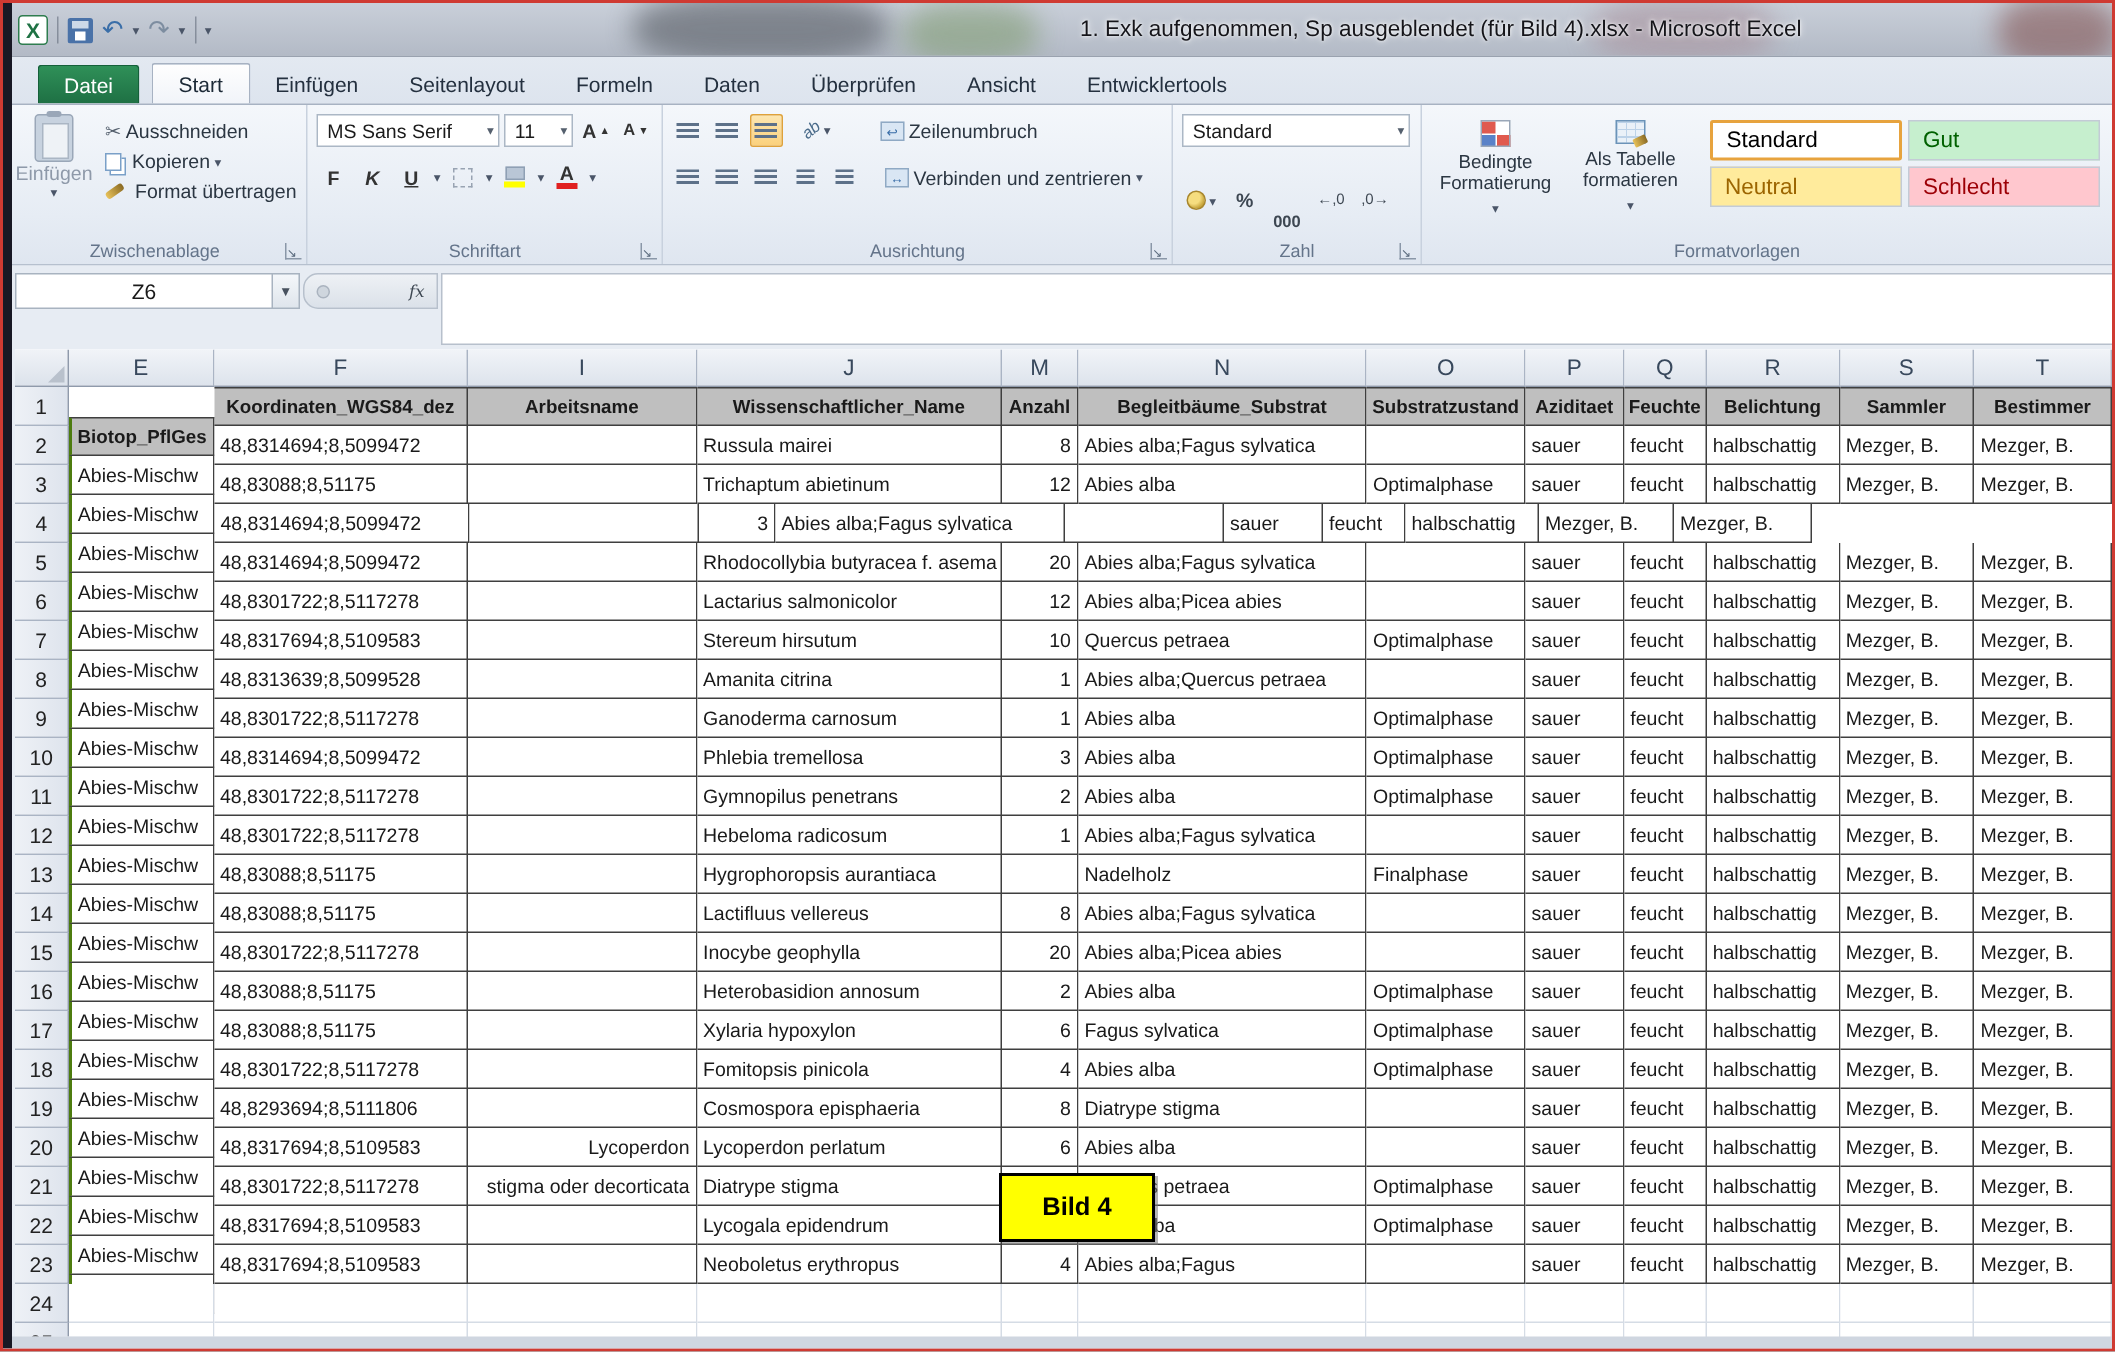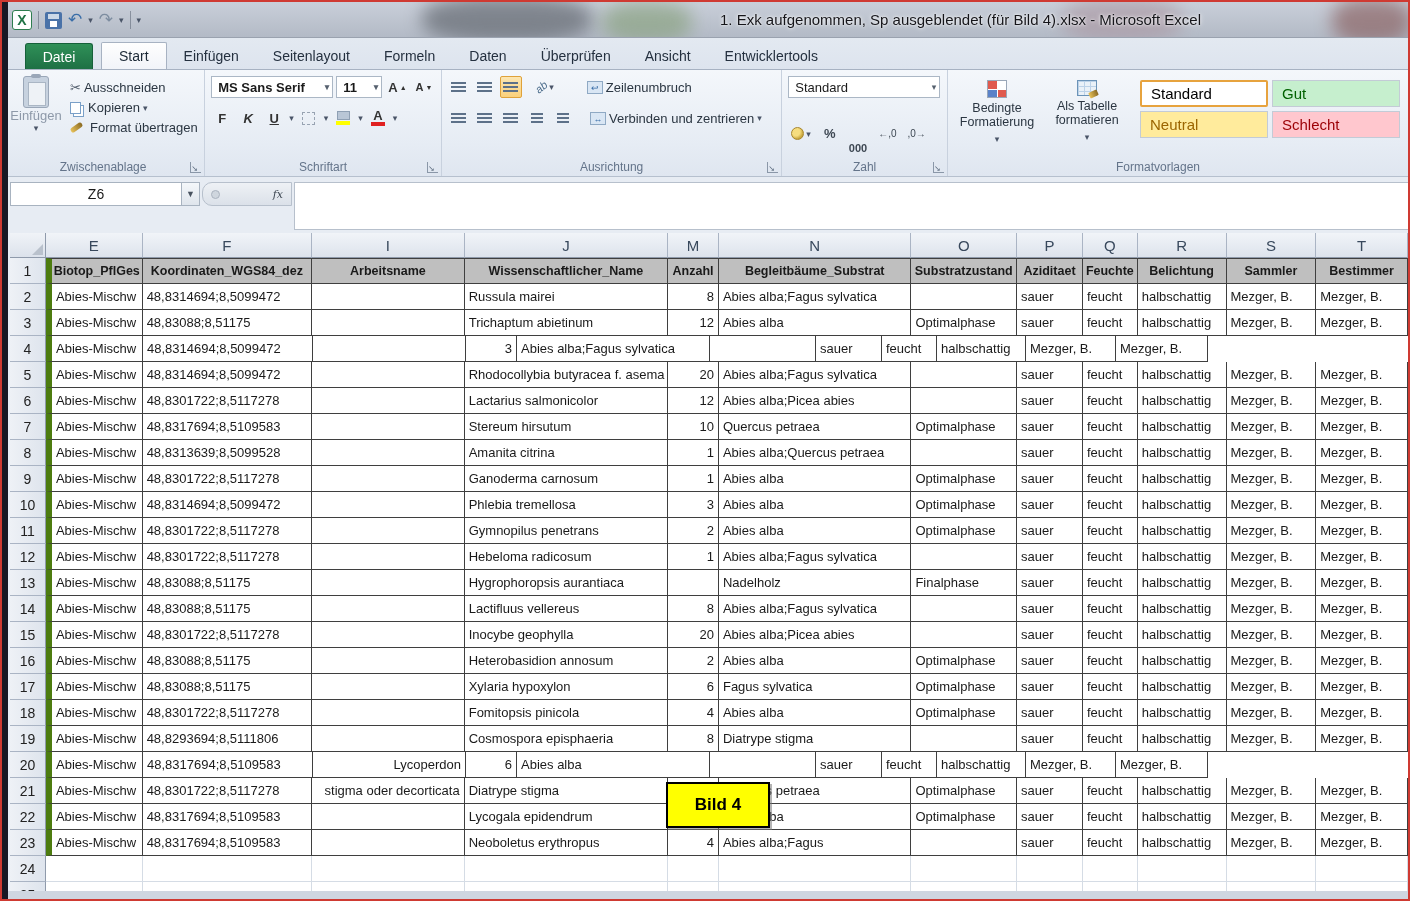--- a/index.html
+++ b/index.html
@@ -125,21 +125,21 @@
   .colletter { height:25px; background:linear-gradient(#f1f4f8,#dde3ec); border-right:1px solid #aab4c4;
     border-bottom:1px solid #8f9aab; color:#38485c; font-size:15px; display:flex; align-items:center; justify-content:center; }
   .sheetrow { display:flex; height:26px; }
   .rownum { width:36px; background:linear-gradient(90deg,#eef1f6,#dee4ed); border-right:1px solid #8f9aab;
     border-bottom:1px solid #aab4c4; color:#222; font-size:14px; display:flex; align-items:center; justify-content:center; }
   .cell { height:26px; font-size:13px; line-height:25px; padding:0 4px; white-space:nowrap; overflow:hidden; background:#fff; }
   .cell.hd { background:#bfbfbf; font-weight:bold; text-align:center; font-size:12.5px;
     border-right:1px solid #3f3f3f; border-bottom:1px solid #3f3f3f; border-top:1px solid #3f3f3f; padding:0 1px; }
   .cell.dt { border-right:1px solid #3f3f3f; border-bottom:1px solid #3f3f3f; }
   .cell.em { border-right:1px solid #d5dce5; border-bottom:1px solid #d5dce5; }
-  .cell.first-dark { border-left:6px solid #4d7c0f; }
+  .cell.first-dark { border-left:2px solid #4d7c0f;margin-top:20px; }
   .cell.ra { text-align:right; }
 
   .overlay-box { position:absolute; left:664px; top:780px; width:104px; height:46px; background:#ffff00;
     border:2px solid #000; z-index:20; display:flex; align-items:center; justify-content:center;
     font-weight:bold; font-size:17px; color:#000; box-shadow:2px 2px 0 rgba(120,120,120,.55); }
   .bottomstrip { position:absolute; left:0; bottom:0; width:100%; height:8px; background:#cfd6e0; z-index:15; }
   .bottomtab { position:absolute; left:10px; bottom:1px; width:190px; height:7px; background:#eef1f5; border-radius:3px 3px 0 0; }
 </style>
 </head>
 <body>
@@ -201,21 +201,21 @@
             <span class="brush-ic"></span>
             <span class="small-txt">Format übertragen</span>
           </div>
         </div>
       </div>
       <div class="grplabel">Zwischenablage</div>
       <div class="launcher">↘</div>
     </div>
 
     <div class="grp" style="width:240px;">
-      <div style="display:flex;gap:3px;align-items:center;font-weight:bold;">
+      <div style="display:flex;gap:3px;align-items:center;">
         <div class="combo" style="width:122px;">
           <span>MS Sans Serif</span>
           <span class="arr">▾</span>
         </div>
         <div class="combo" style="width:46px;">
           <span>11</span>
           <span class="arr">▾</span>
         </div>
         <div class="btn-sm">
             <b>A</b>
@@ -647,20 +647,21 @@
           <div class="cell dt" style="width: 55px;">feucht</div>
           <div class="cell dt" style="width: 89px;">halbschattig</div>
           <div class="cell dt" style="width: 90px;">Mezger, B.</div>
           <div class="cell dt" style="width: 92px;">Mezger, B.</div>
         </div>
         <div class="sheetrow">
           <div class="rownum">20</div>
           <div class="cell dt first-dark" style="width: 97px;">Abies-Mischw</div>
           <div class="cell dt" style="width: 170px;">48,8317694;8,5109583</div>
           <div class="cell dt ra" style="width: 153px;">Lycoperdon</div>
+          <div class="cell dt" style="width: 204px;">Lycoperdon perlatum</div>
           <div class="cell dt ra" style="width: 51px;">6</div>
           <div class="cell dt" style="width: 193px;">Abies alba</div>
           <div class="cell dt" style="width: 106px;"></div>
           <div class="cell dt" style="width: 66px;">sauer</div>
           <div class="cell dt" style="width: 55px;">feucht</div>
           <div class="cell dt" style="width: 89px;">halbschattig</div>
           <div class="cell dt" style="width: 90px;">Mezger, B.</div>
           <div class="cell dt" style="width: 92px;">Mezger, B.</div>
         </div>
         <div class="sheetrow">

